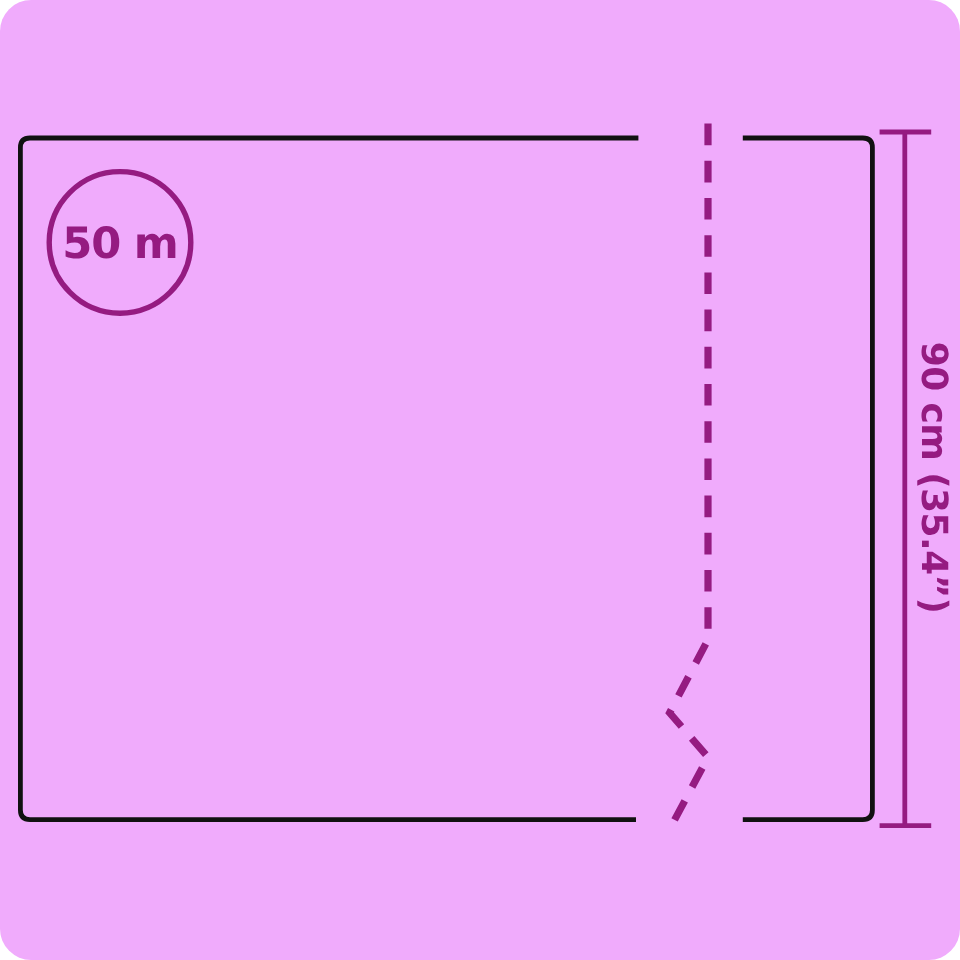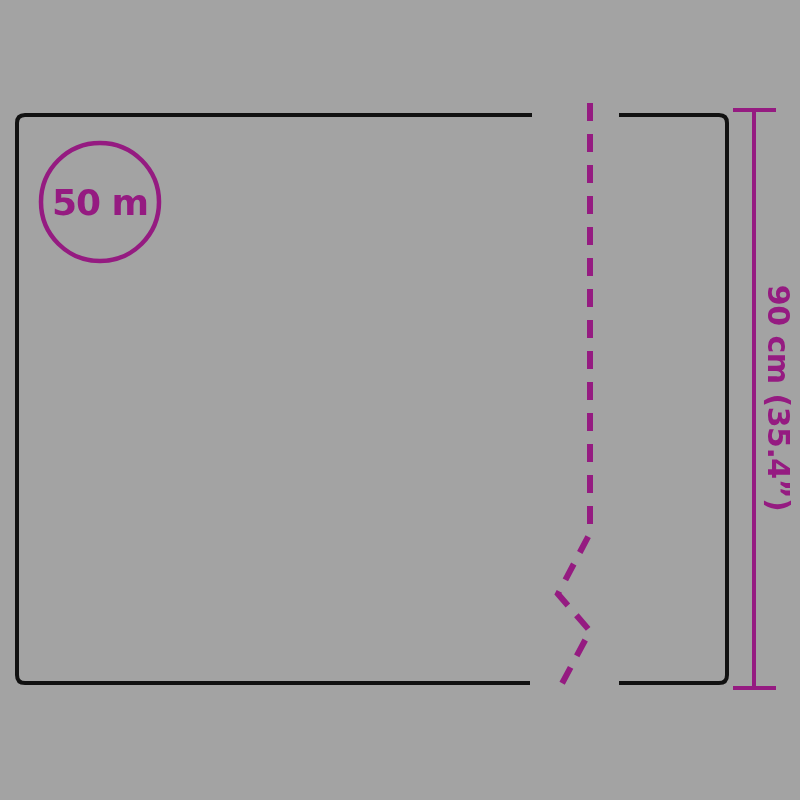--- a/index.html
+++ b/index.html
@@ -4,23 +4,24 @@
 <style>
   html, body {
     margin: 0;
     padding: 0;
     background: #ffffff;
   }
   .stage {
     position: relative;
     width: 800px;
     height: 800px;
-    background: #a3a3a3;
+    background: #f0abfc;
     overflow: hidden;
     font-family: "DejaVu Sans", "Liberation Sans", sans-serif;
+    border-radius: 26px;
   }
   .stage svg {
     display: block;
     width: 800px;
     height: 800px;
   }
   .badge-text {
     font-family: "DejaVu Sans", "Liberation Sans", sans-serif;
     font-weight: 700;
     font-size: 36px;

